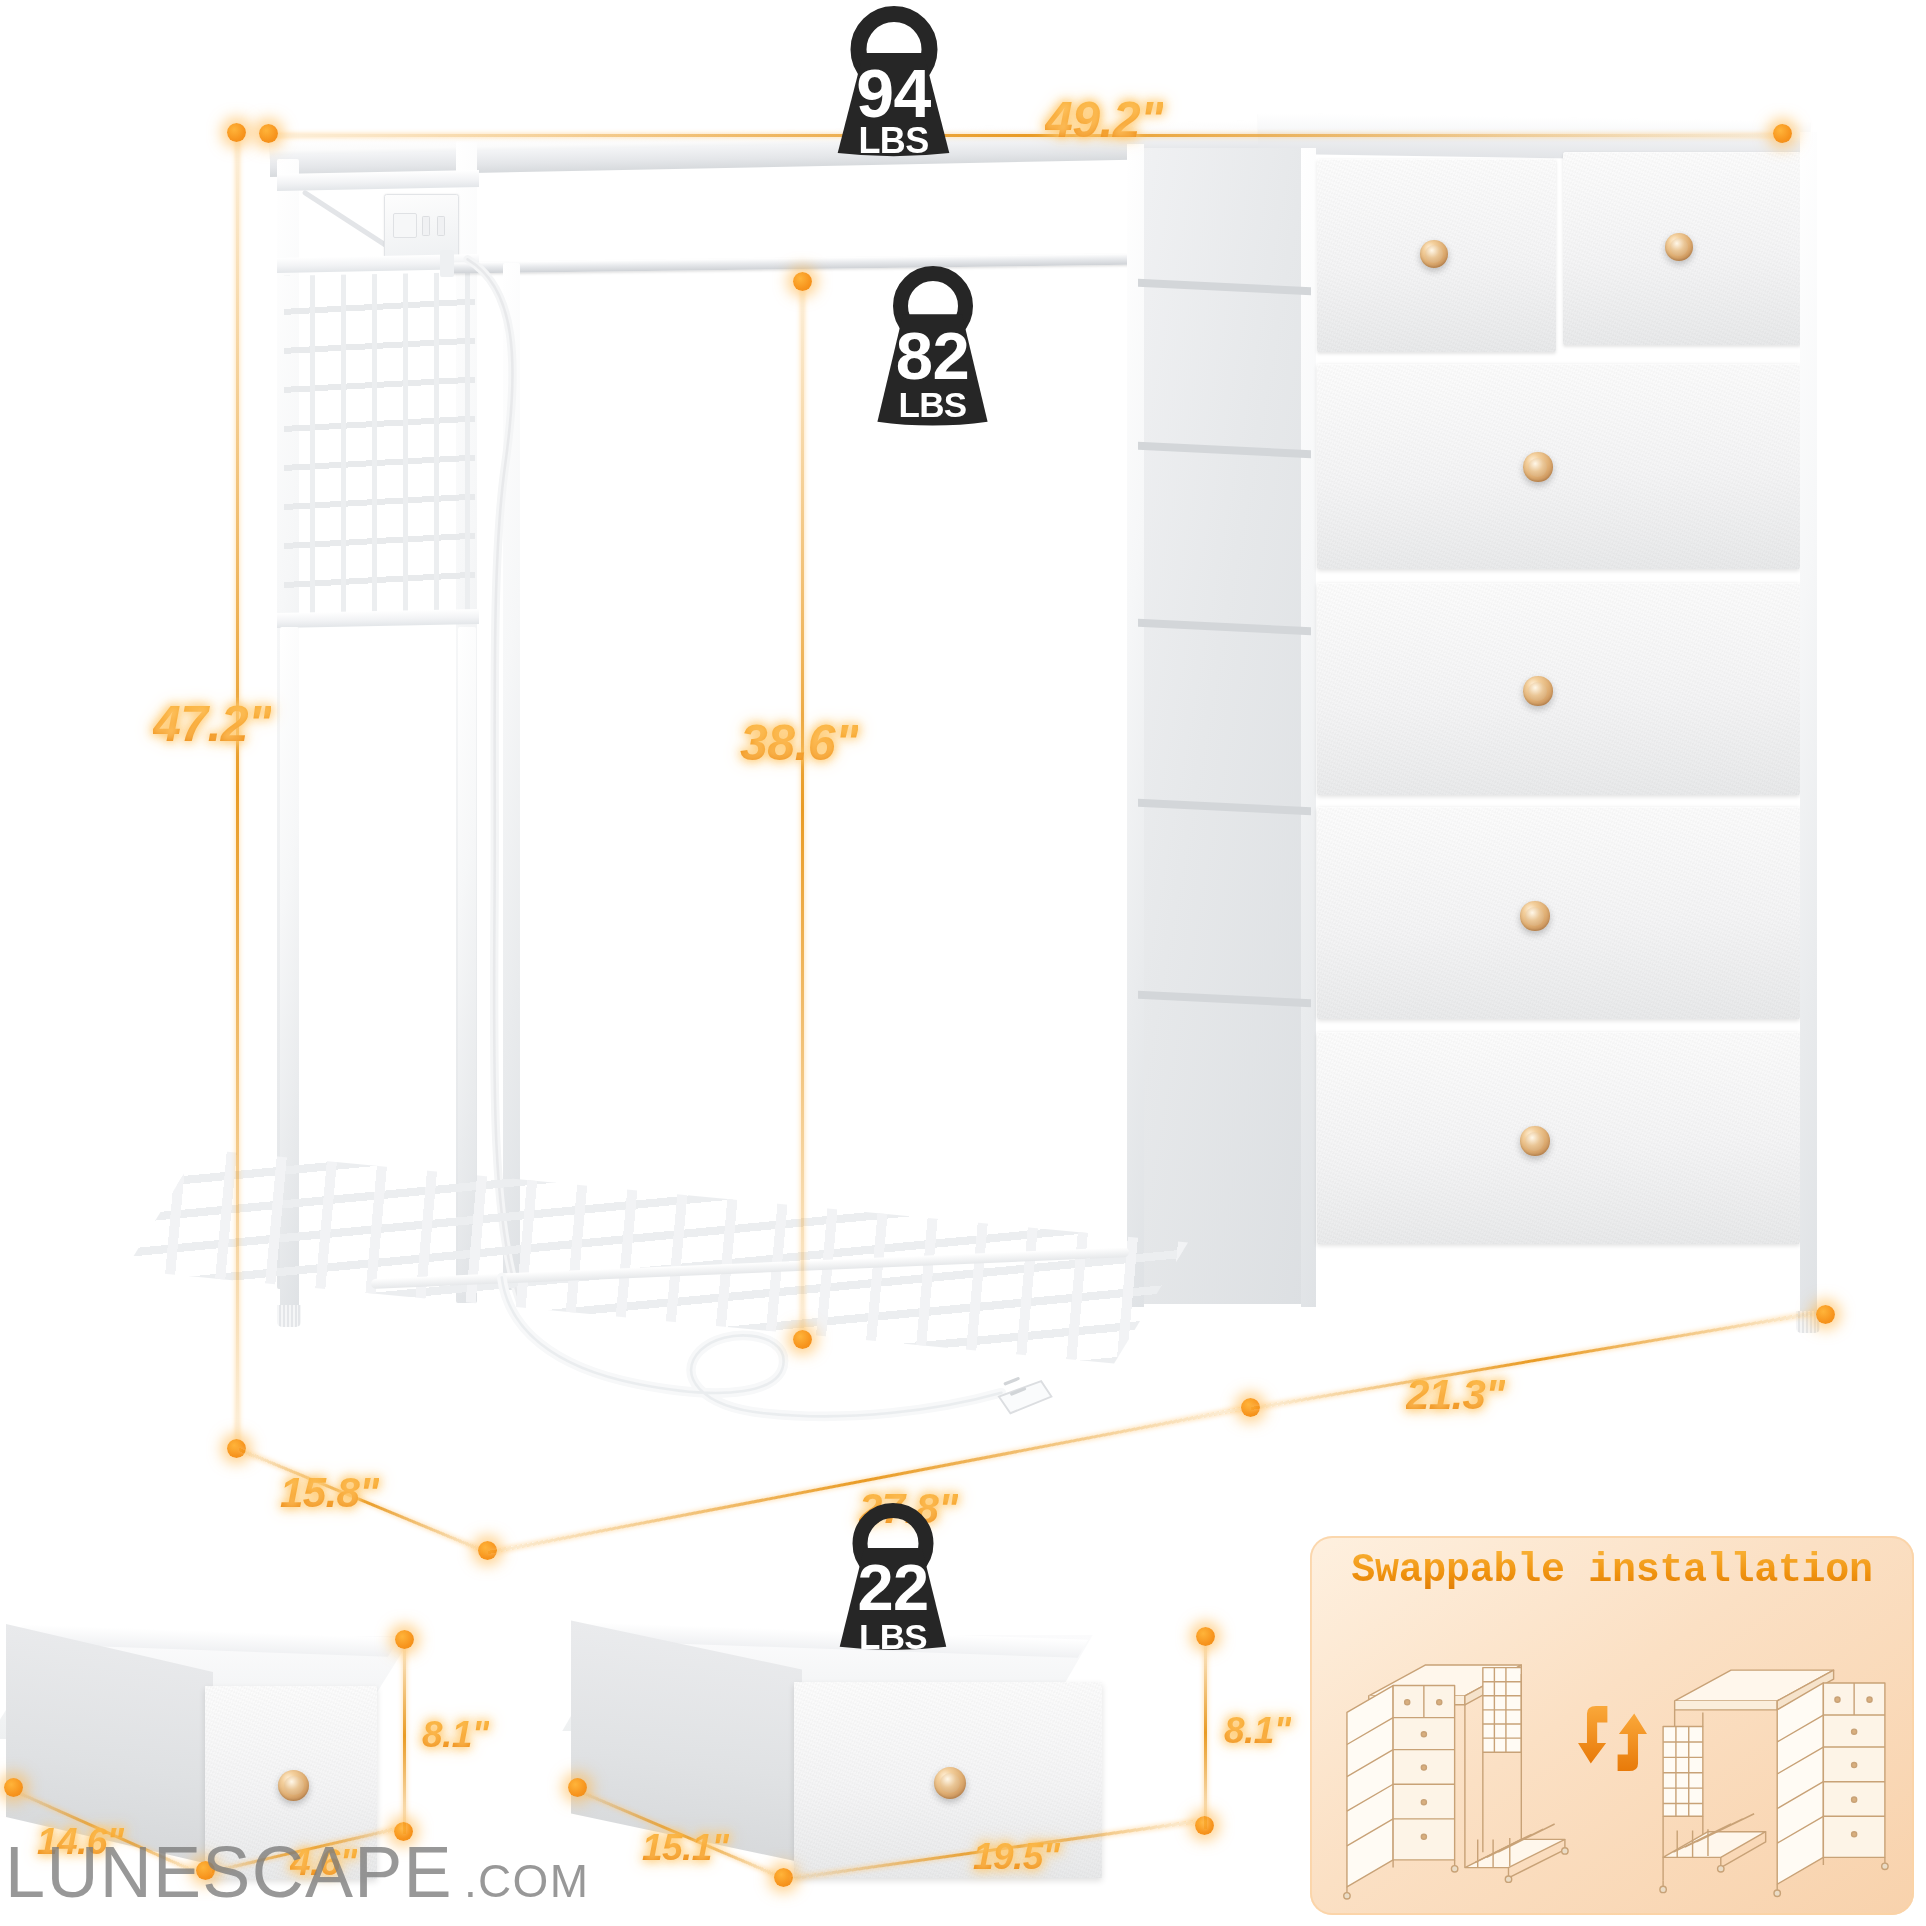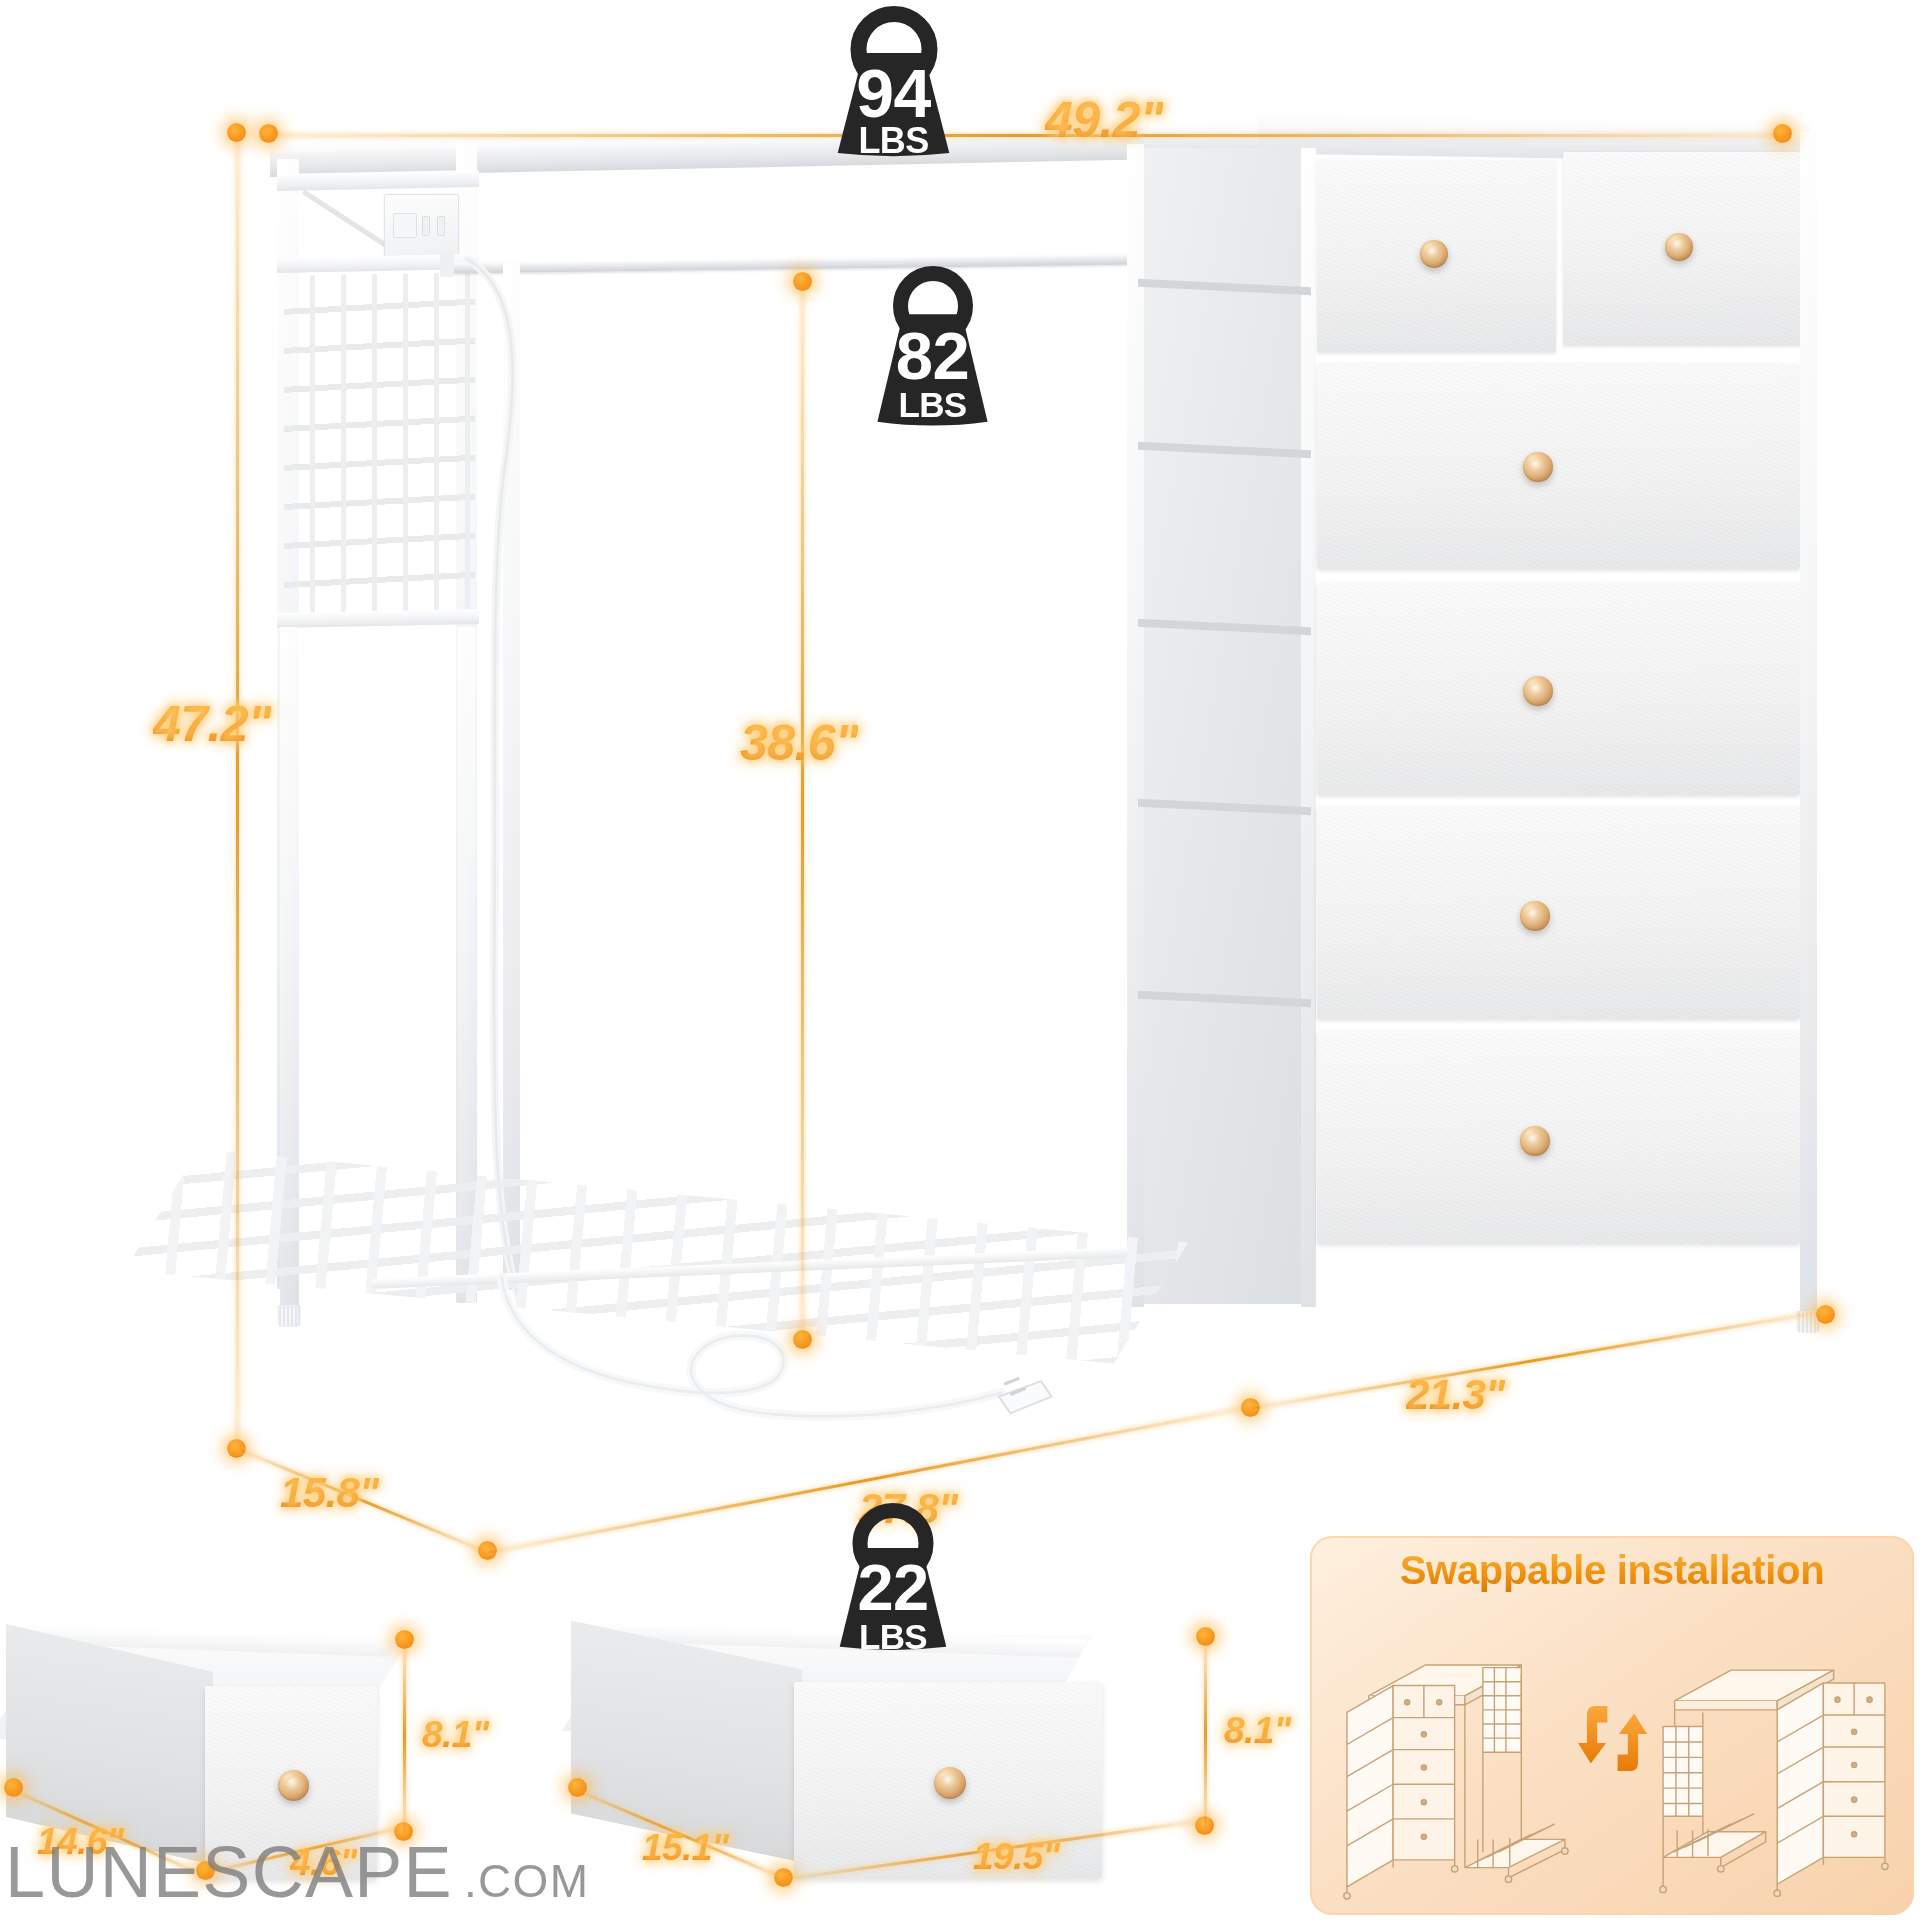--- a/index.html
+++ b/index.html
@@ -51,21 +51,21 @@
   .knob:after{content:"";position:absolute;inset:18%;border-radius:50%;background:radial-gradient(circle at 38% 30%,#fff7e8 0%,#eac696 45%,#cf9d66 100%);}
 
   
   #swap{position:absolute;border-radius:22px;overflow:hidden;
     background:linear-gradient(145deg,#FEF0DF 0%,#FBE0C4 45%,#F8D2AC 100%);
     box-shadow:inset 0 0 0 1.9px rgba(250,210,165,.85);}
   #swapTitle{position:absolute;width:100%;text-align:center;font-weight:bold;font-size:40px;letter-spacing:-0.3px;
     color:#ED8B14;
     background:linear-gradient(180deg,#F9B43A 0%,#F0930F 55%,#DD7A06 100%);
     -webkit-background-clip:text;background-clip:text;-webkit-text-fill-color:transparent;
-    font-family:Liberation Sans, sans-serif;}
+    font-family:Liberation Mono, monospace;}
 
   
   #wm{position:absolute;left:5.1px;top:1831px;color:#7c7c7c;opacity:.78;font-family:"Liberation Sans",sans-serif;font-weight:400;white-space:nowrap;letter-spacing:1.3px;}
   #wm .big{font-size:72px;}
   #wm .sm{font-size:46px;margin-left:11px;}
 </style>
 </head>
 <body>
 
 <div id="stage">

